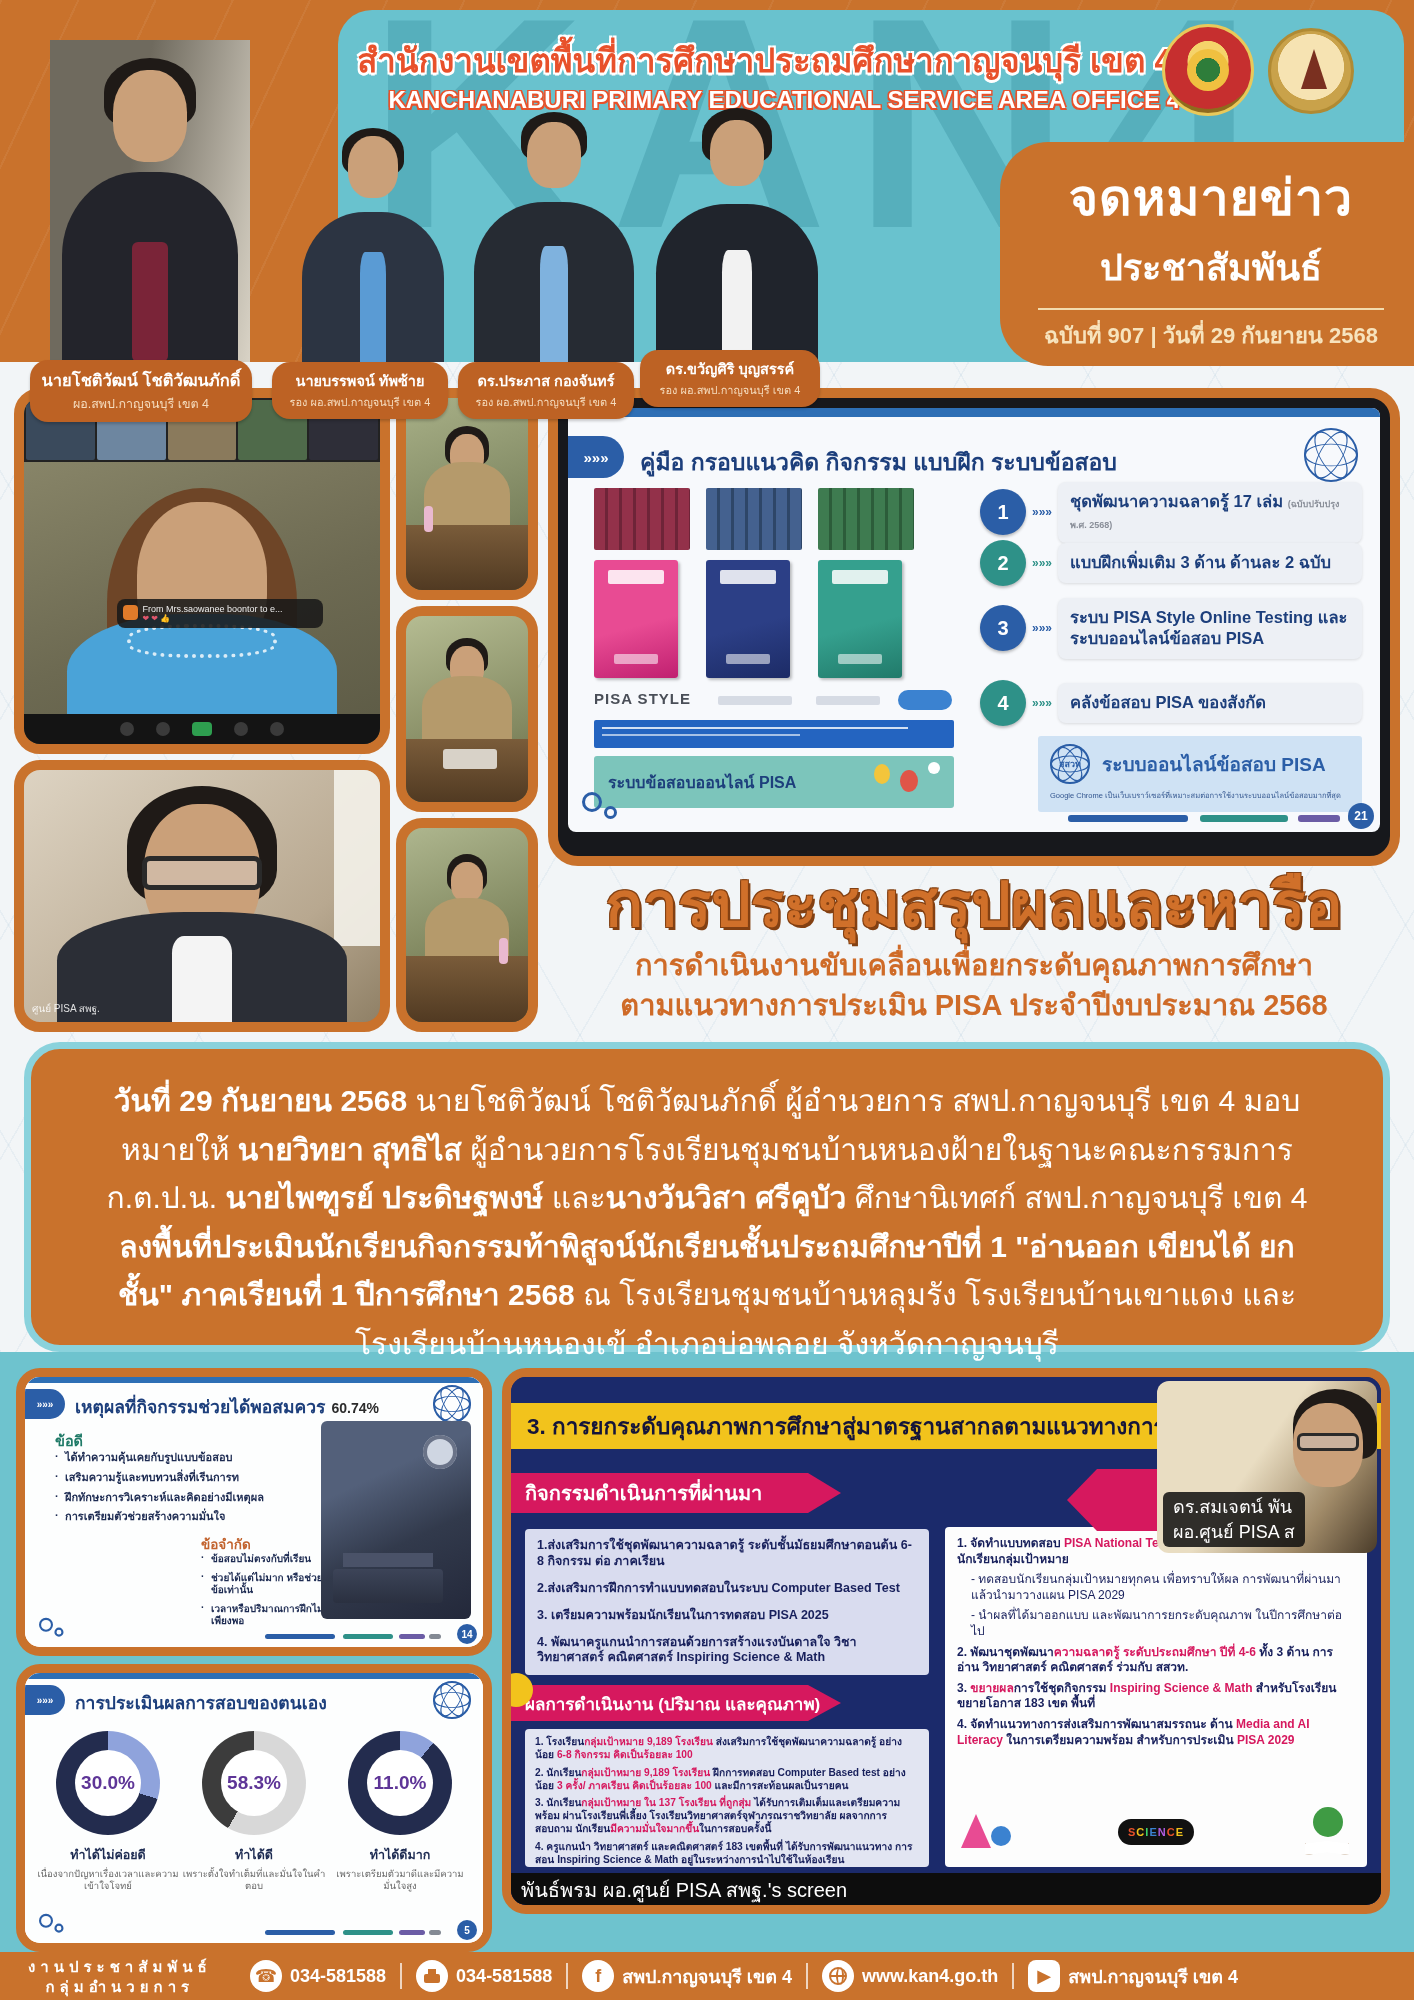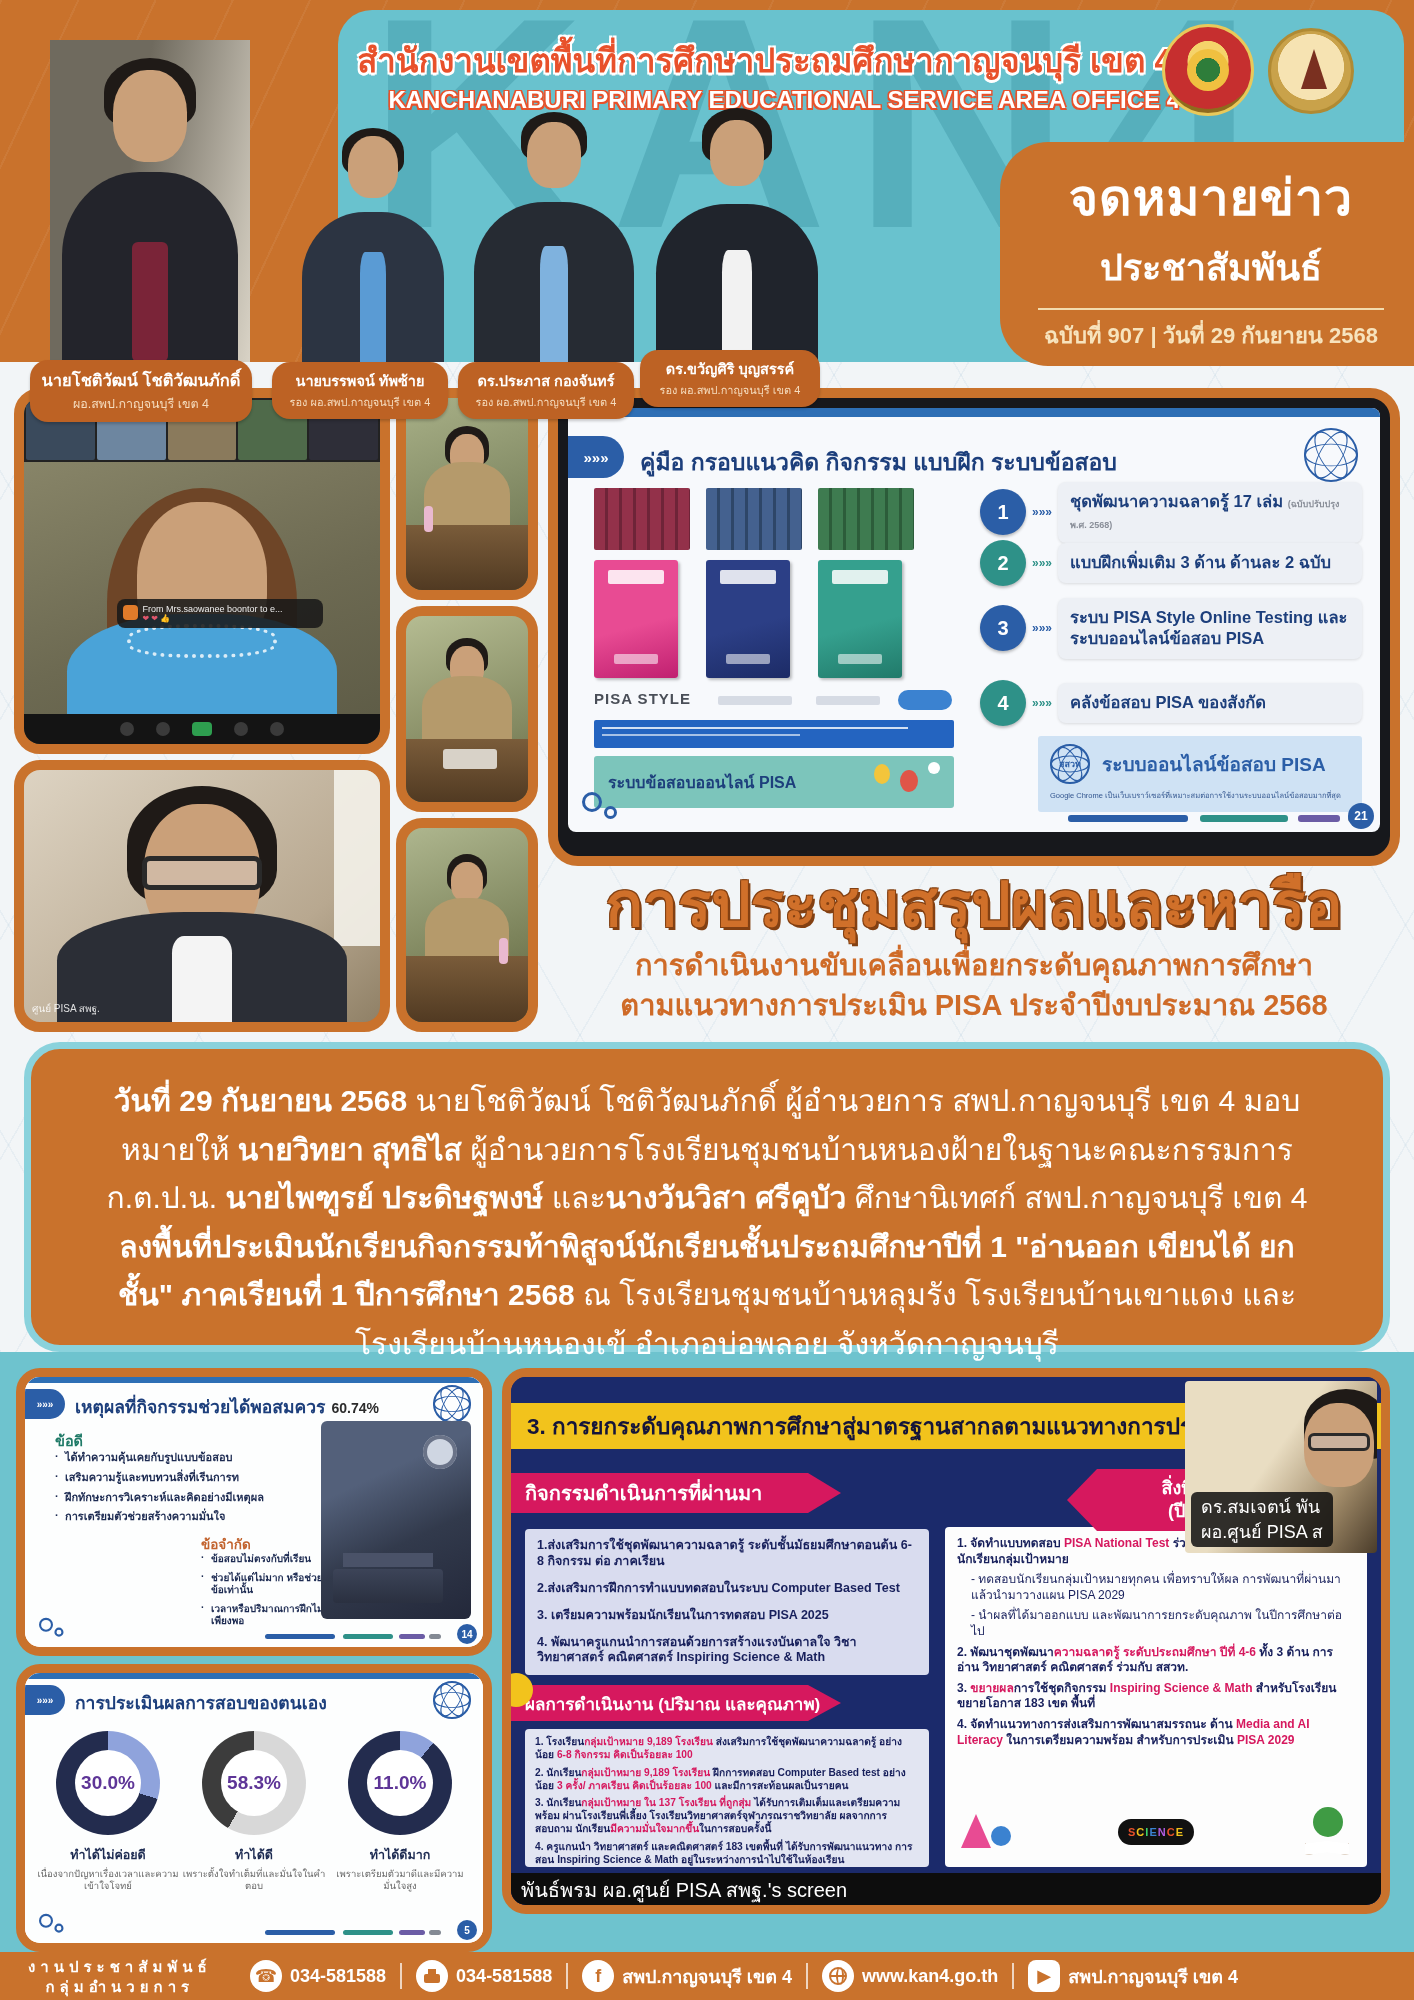--- a/index.html
+++ b/index.html
@@ -206,21 +206,21 @@
           font-size:19px; font-weight:800; color:#5e3597; z-index:2; }
   .dlab { margin-top:10px; font-size:12.5px; font-weight:800; color:#1d2b52; }
   .dsub { margin-top:3px; font-size:9.5px; color:#666; line-height:1.3; }
 
   
   #slideQ { left:502px; top:1368px; width:888px; height:546px; background:#1b2a6b; }
   #slideQ .qs { position:relative; width:100%; height:100%; background:#1b2a6b; }
   #q-head { position:absolute; left:0; top:26px; width:100%; height:46px; background:#f2c31c;
             display:flex; align-items:center; padding-left:16px; font-size:22.5px; font-weight:800; color:#15153a;
             white-space:nowrap; overflow:hidden; }
-  #q-webcam { position:absolute; right:4px; top:4px; width:192px; height:172px; z-index:6; border-radius:4px;
+  #q-webcam { position:absolute; right:4px; top:4px; width:220px; height:172px; z-index:6; border-radius:12px;
               background:linear-gradient(125deg,#e9ddc2 0 45%,#a08a68 75%,#4a3c2a); overflow:hidden; }
   #q-webcam .p-hair { width:84px; height:70px; left:62%; top:8px; transform:none; border-radius:50% 50% 20% 20%; }
   #q-webcam .p-head { width:70px; height:84px; left:62%; top:22px; transform:none; }
   #q-webcam .glasses { position:absolute; left:calc(62% + 4px); top:52px; width:62px; height:18px;
               border:3px solid #2a2a2a; border-radius:6px; background:rgba(200,210,225,.35); }
   .wc-label { position:absolute; left:6px; bottom:6px; background:rgba(15,15,15,.85); border-radius:6px;
               padding:3px 10px; color:#fff; font-size:18px; line-height:1.35; font-weight:500; }
   .qarrow { position:absolute; background:#d6185e; color:#fff; font-weight:800; display:flex;
             align-items:center; z-index:2; }
   #q-arrowL { left:0; top:96px; width:330px; height:40px; font-size:20px; padding-left:14px;

